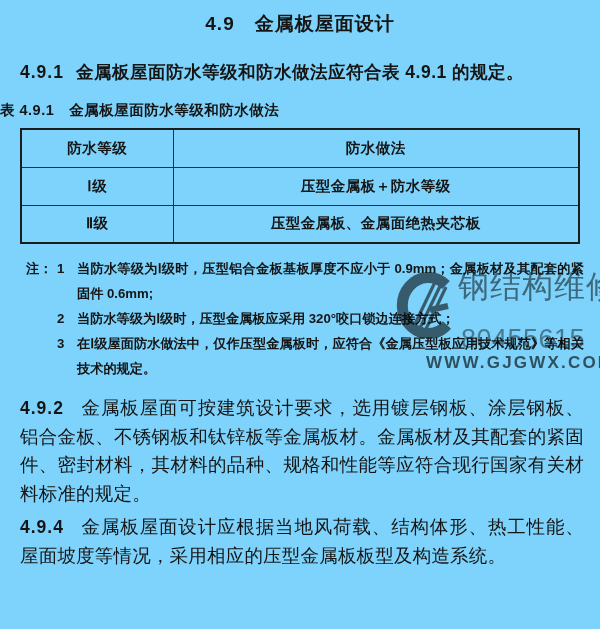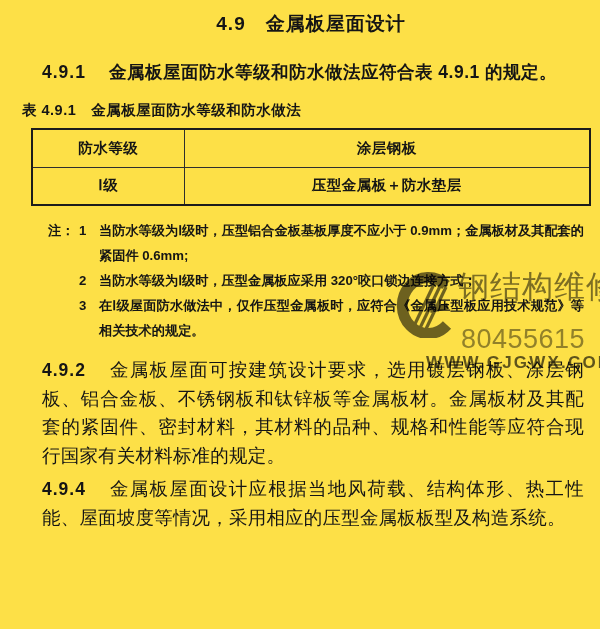--- a/index.html
+++ b/index.html
@@ -1,43 +1,42 @@
 <!DOCTYPE html>
 <html><head>
 <meta charset="utf-8">
 <style>
   * { margin:0; padding:0; box-sizing:border-box; }
   html,body { background:#e8e8e8; }
   .page {
     position:relative;
     width:600px; height:629px;
-    background:#fde047;
+    background:#7dd3fc;
     color:#151515;
     font-family:"Liberation Serif", serif;
     overflow:hidden;
     margin:0 auto;
-    padding-left:22px;
   }
   .sec-title {
     padding-top:11px;
     text-align:center;
     font-family:"Liberation Sans", sans-serif;
     font-weight:bold;
     font-size:19px;
     letter-spacing:1px;
   }
   .clause-head {
     margin:23px 14px 0 20px;
     font-family:"Liberation Sans", sans-serif;
     font-weight:bold;
     font-size:17.5px;
     letter-spacing:0.5px;
     white-space:nowrap;
   }
-  .clause-head .cnum { margin-right:23px; letter-spacing:1px; }
+  .clause-head .cnum { margin-right:12px; letter-spacing:1px; }
   .tbl-caption {
     margin-top:17px;
     font-family:"Liberation Sans", sans-serif;
     font-weight:bold;
     font-size:14.5px;
     letter-spacing:0.5px;
   }
   table.spec {
     margin:8px auto 0 auto;
     width:560px;
@@ -72,21 +71,21 @@
     font-size:18.5px;
     line-height:28.6px;
     text-align:justify;
     letter-spacing:0.2px;
   }
   .para .cnum {
     font-family:"Liberation Sans", sans-serif;
     font-weight:bold;
     font-size:17.5px;
     letter-spacing:1px;
-    margin-right:23px;
+    margin-right:17px;
   }
   
   .wm { position:absolute; inset:0; pointer-events:none; }
   .wm > * { position:absolute; mix-blend-mode:multiply; }
   .wm-logo { left:396px; top:272px; width:62px; height:66px; opacity:0.82; }
   .wm-name {
     left:458px; top:270px;
     font-family:"Liberation Serif", serif;
     font-size:31px; line-height:34px;
     color:#6b6b6b; opacity:0.88;
@@ -116,25 +115,29 @@
   <div class="clause-head">
     <span class="cnum">4.9.1</span><span>金属板屋面防水等级和防水做法应符合表 4.9.1 的规定。</span>
   </div>
 
   <div class="tbl-caption">表 4.9.1　金属板屋面防水等级和防水做法</div>
 
   <table class="spec">
     <tbody>
         <tr>
       <th class="c1">防水等级</th>
-      <th>涂层钢板</th>
+      <th>防水做法</th>
     </tr>
     <tr>
       <td class="c1">Ⅰ级</td>
-      <td>压型金属板＋防水垫层</td>
+      <td>压型金属板＋防水等级</td>
+    </tr>
+    <tr>
+      <td class="c1">Ⅱ级</td>
+      <td>压型金属板、金属面绝热夹芯板</td>
     </tr>
   </tbody>
     </table>
 
   <div class="notes">
     <div class="note-row">
       <span class="note-lab">注：</span>
       <span class="note-no">1</span>
       <div class="note-text">当防水等级为Ⅰ级时，压型铝合金板基板厚度不应小于 0.9mm；金属板材及其配套的紧固件 0.6mm;</div>
     </div>

